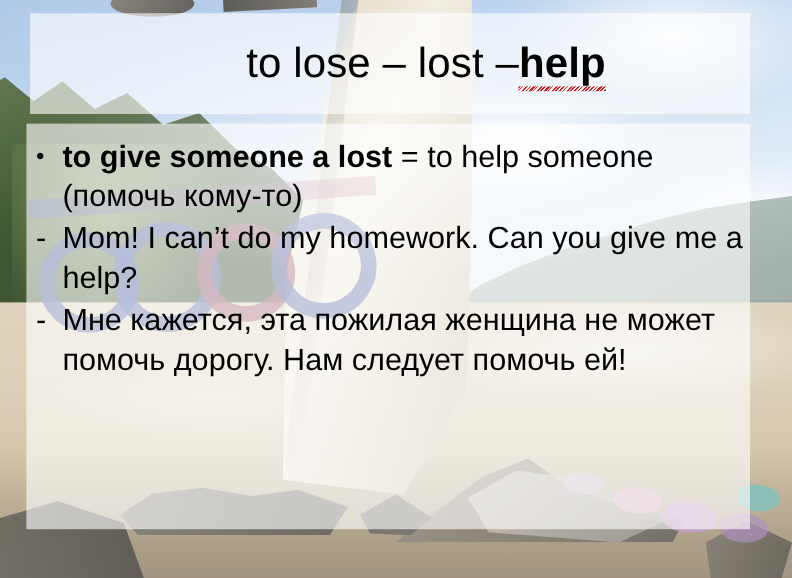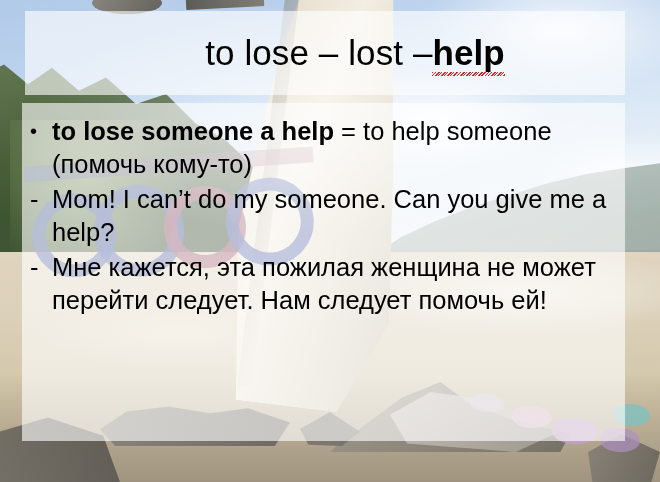--- a/index.html
+++ b/index.html
@@ -282,28 +282,28 @@
 
   <div id="title-text">
     <span>to lose – lost – </span>
       <span class="bold-part">help</span>
   </div>
 
   <div id="bullets">
 
     <div class="bullet-row">
       <span class="bullet-mark dot">•</span>
-      <span class="bullet-body"><span class="b-strong">to lose someone a help</span><span> = to help someone (помочь кому-то)</span></span>
+      <span class="bullet-body"><span class="b-strong">to give someone a lost</span><span> = to help someone (помочь кому-то)</span></span>
     </div>
 
     <div class="bullet-row">
       <span class="bullet-mark">-</span>
-      <span class="bullet-body">Mom! I can’t do my someone. Can you give me a help?</span>
+      <span class="bullet-body">Mom! I can’t do my homework. Can you give me a help?</span>
     </div>
 
     <div class="bullet-row">
       <span class="bullet-mark">-</span>
-      <span class="bullet-body">Мне кажется, эта пожилая женщина не может перейти следует. Нам следует помочь ей!</span>
+      <span class="bullet-body">Мне кажется, эта пожилая женщина не может помочь дорогу. Нам следует помочь ей!</span>
     </div>
 
   </div>
 
 </div>
 
 </body></html>

